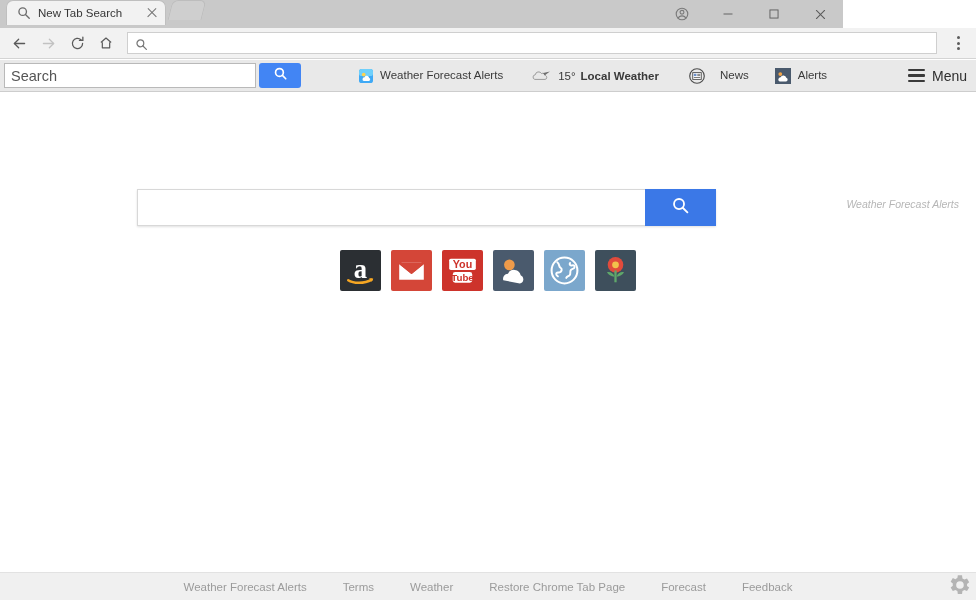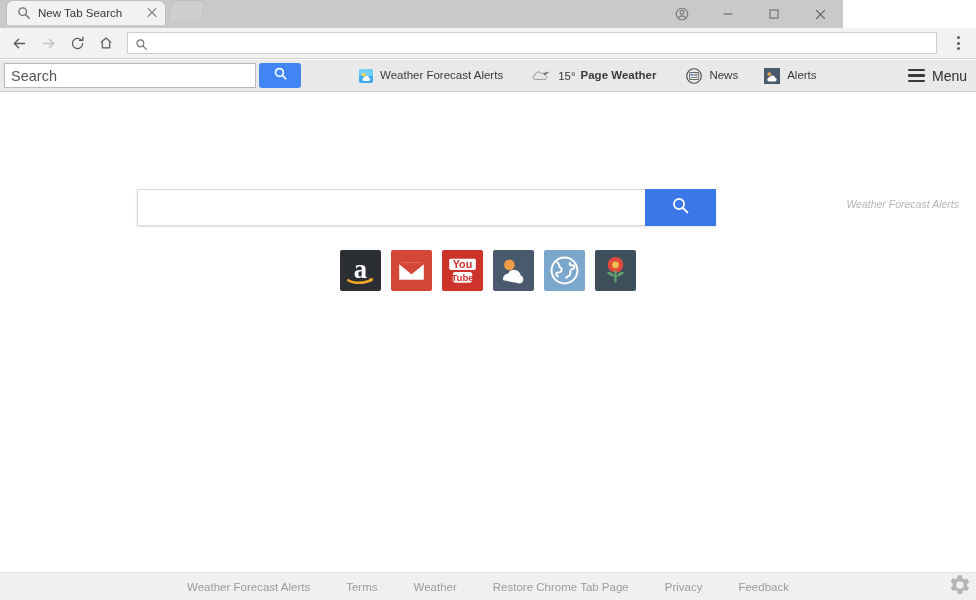--- a/index.html
+++ b/index.html
@@ -115,22 +115,22 @@
   .ext-go svg { color: #ffffff; }
 
   .ext-item {
     display: flex; align-items: center;
     font-size: 11.5px; color: #3a3a3a;
     cursor: pointer; white-space: nowrap;
   }
   .ext-item .ico { margin-right: 7px; display: flex; align-items: center; }
   .ext-item .lbl { line-height: 1; }
   .ext-wfa   { margin-left: 58px; }
-  .ext-wx    { margin-left: 28px; }
-  .ext-news  { margin-left: 30px; }
+  .ext-wx    { margin-left: 28px; align-items: flex-end; }
+  .ext-news  { margin-left: 30px; gap: 8px; }
   .ext-alerts{ margin-left: 26px; justify-content: center; }
   .wx-temp   { margin-right: 5px; color: #3a3a3a; }
   .wx-label  { font-weight: bold; }
 
   .ext-menu {
     margin-left: auto; margin-right: 9px;
     display: flex; align-items: center; cursor: pointer;
   }
   .burger { width: 17px; display: flex; flex-direction: column; gap: 3px; margin-right: 7px; }
   .burger i { display: block; height: 2.4px; background: #3a3a3a; border-radius: 1px; }
@@ -315,21 +315,21 @@
   </div>
 
   <div class="ext-item ext-wx">
     <span class="ico">
       <svg viewBox="0 0 22 14" width="20" height="13">
         <path d="M4.2 11.3a2.6 2.6 0 0 1 .5-5.1 3.7 3.7 0 0 1 6.9-1.3 3 3 0 0 1 4.4 2.2 2.2 2.2 0 0 1-.5 4.2z" fill="#e8e8e8" stroke="#8a8a8a" stroke-width=".9" stroke-linejoin="round"></path>
         <path d="M13.5 4.3 20.8 2.6 14.9 6.9z" fill="#6e6e6e"></path>
       </svg>
     </span>
     <span class="wx-temp">15°</span>
-    <span class="lbl wx-label">Page Weather</span>
+    <span class="lbl wx-label">Local Weather</span>
   </div>
 
   <div class="ext-item ext-news">
     <span class="ico">
       <svg viewBox="0 0 18 18" width="16" height="16">
         <circle cx="9" cy="9" r="8.2" fill="none" stroke="#4c4c4c" stroke-width="1.3"></circle>
         <rect x="4.2" y="5.2" width="9.6" height="7.6" fill="#ffffff" stroke="#4c4c4c" stroke-width="1"></rect>
         <rect x="5.4" y="6.5" width="3" height="2.6" fill="#6b8fc9"></rect>
         <rect x="9.3" y="6.6" width="3.4" height=".9" fill="#5c5c5c"></rect>
         <rect x="9.3" y="8.2" width="3.4" height=".9" fill="#5c5c5c"></rect>
@@ -440,21 +440,21 @@
     </div>
 
   </div>
 </div>
 
 <div class="footer">
   <a>Weather Forecast Alerts</a>
   <a>Terms</a>
   <a>Weather</a>
   <a>Restore Chrome Tab Page</a>
-  <a>Privacy</a>
+  <a>Forecast</a>
   <a>Feedback</a>
 </div>
 
 <div class="gear">
   <svg viewBox="0 0 24 24" width="26" height="26" fill="currentColor">
     <path d="M19.4 13a7.6 7.6 0 0 0 0-2l2-1.6-2-3.4-2.4 1a7.6 7.6 0 0 0-1.8-1L14.8 3h-3.9l-.4 2.6a7.6 7.6 0 0 0-1.8 1L6.3 5.6 4.3 9l2 1.6a7.6 7.6 0 0 0 0 2l-2 1.6 2 3.4 2.4-1a7.6 7.6 0 0 0 1.8 1l.4 2.6h3.9l.4-2.6a7.6 7.6 0 0 0 1.8-1l2.4 1 2-3.4zM12.9 15.5a3.5 3.5 0 1 1 0-7 3.5 3.5 0 0 1 0 7z"></path>
   </svg>
 </div>
 
 </body></html>

